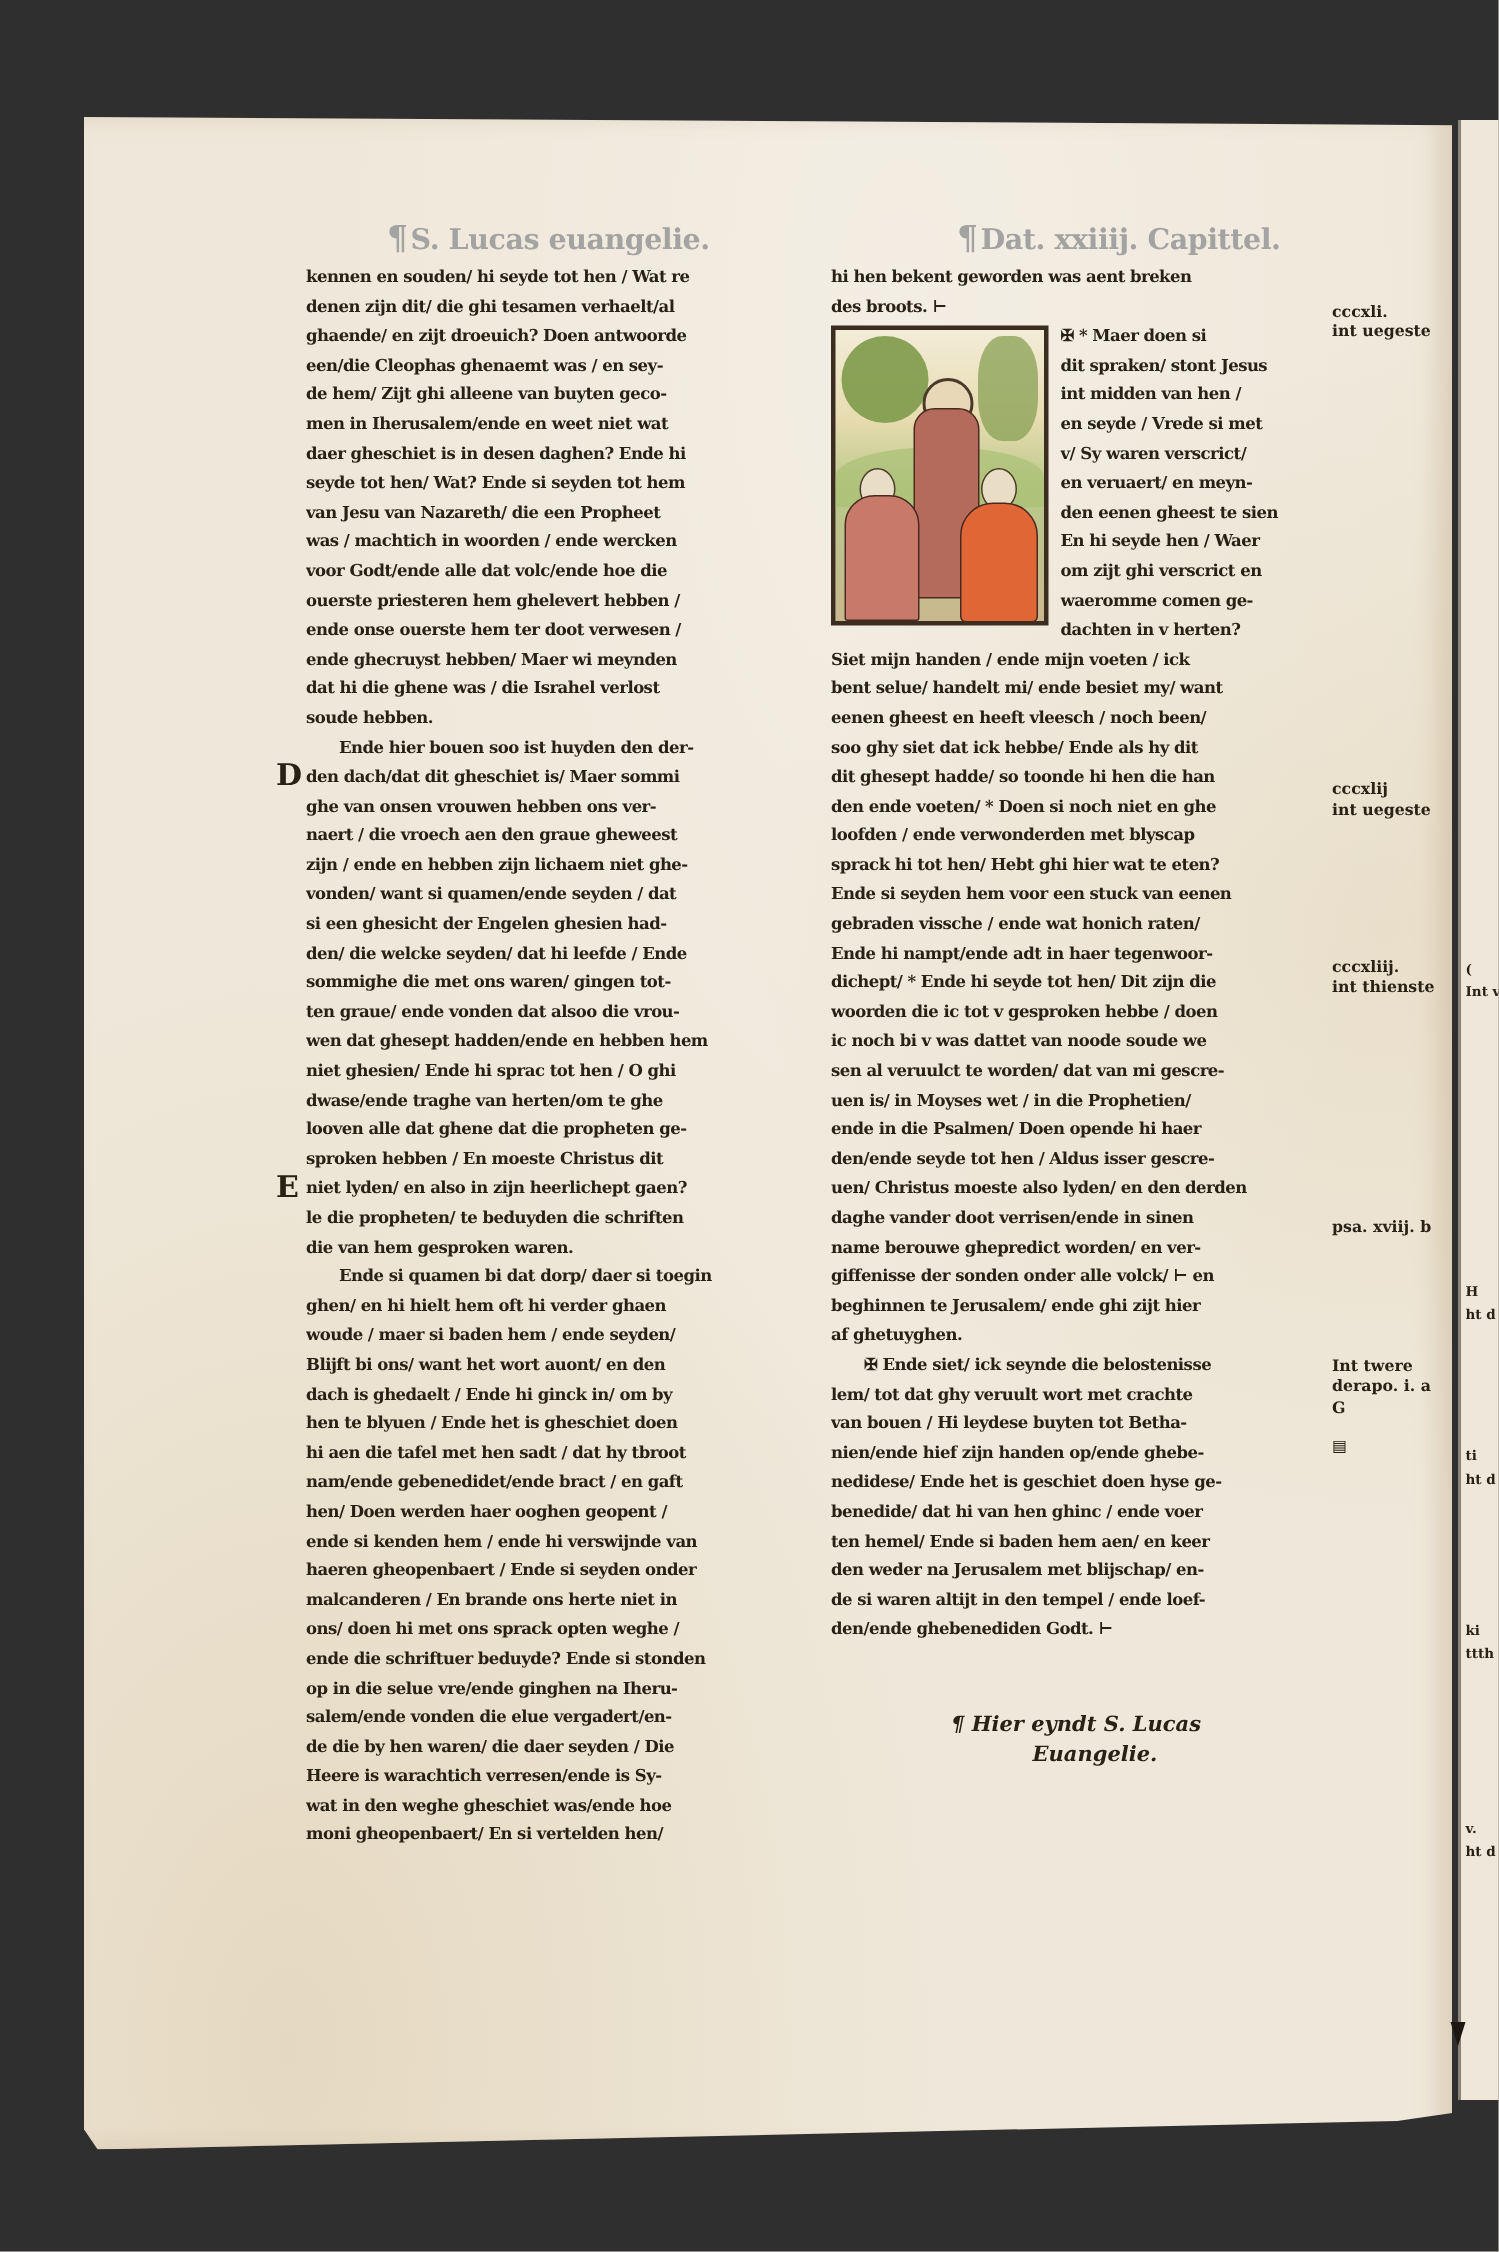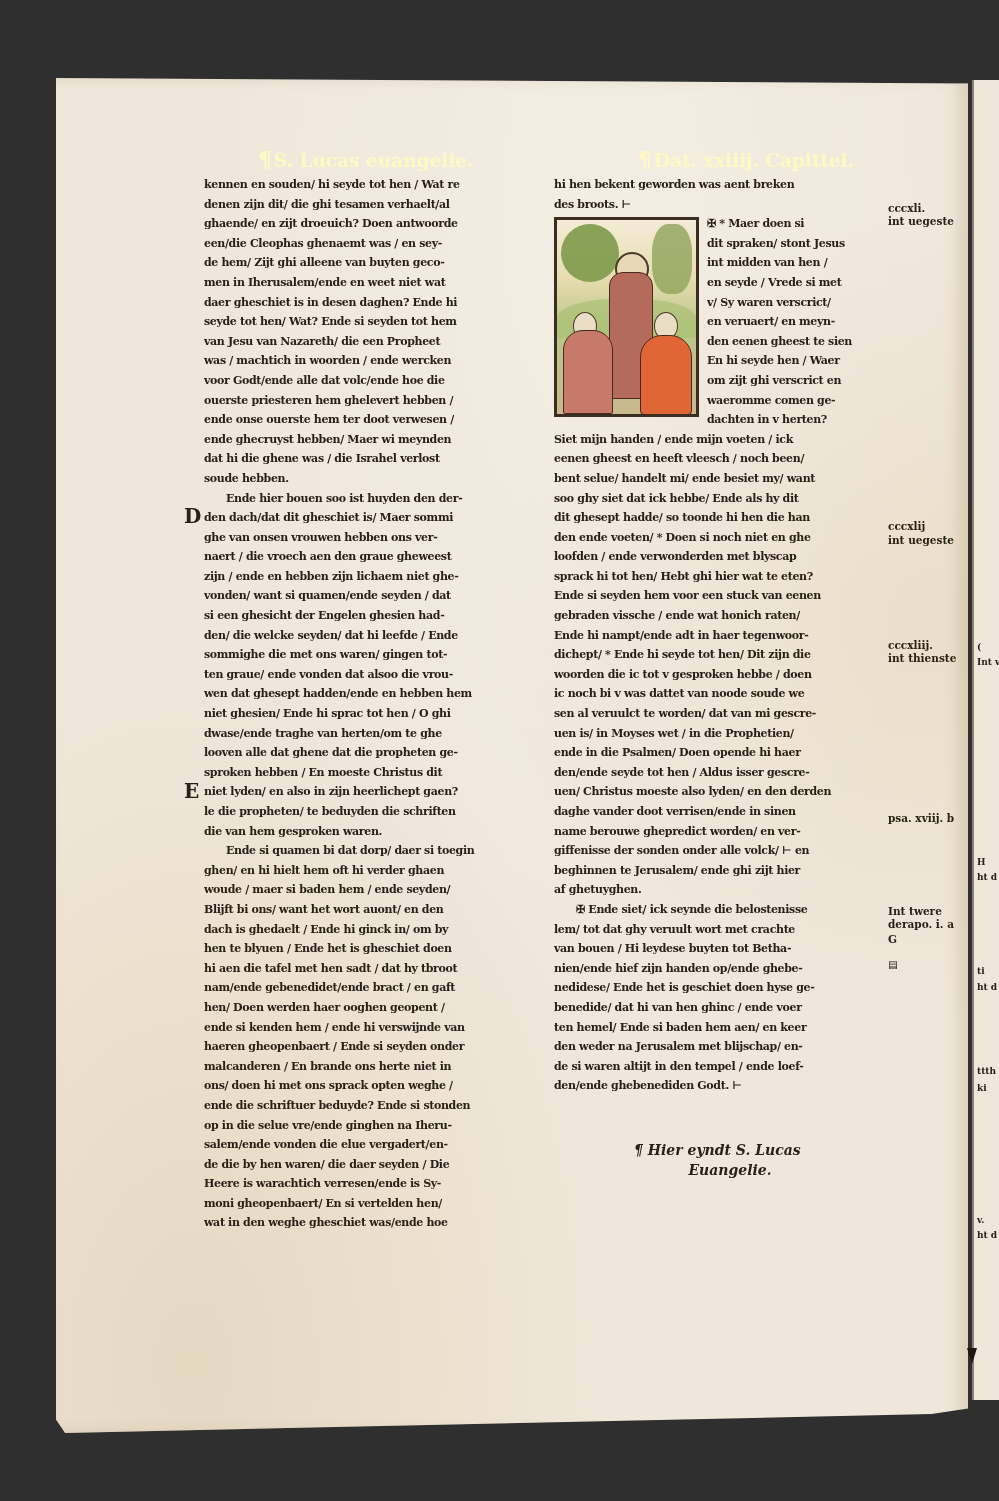--- a/index.html
+++ b/index.html
@@ -32,21 +32,21 @@
       border-top: 16px solid #1c1710;
     }
     .col {
       position: absolute; color: #2a2116;
       font-family: "DejaVu Serif", serif; font-weight: bold;
       font-size: 11px; line-height: 19.6px; letter-spacing: -0.35px;
     }
     .col-left { left: 204px; top: 175px; width: 340px; }
     .col-right { left: 554px; top: 175px; width: 330px; }
     .running-head {
-      position: absolute; font-weight: bold; color: #fef9c3;
+      position: absolute; font-weight: bold; color: #a3a3a3;
       font-family: "DejaVu Serif", serif; font-size: 19px; letter-spacing: -0.3px;
     }
     .rh-left { left: 258px; top: 146px; }
     .rh-right { left: 600px; top: 146px; margin-left: 38px; }
     .pilcrow { font-size: 22px; margin-right: 2px; }
     .line { display: block; white-space: nowrap; overflow: hidden; }
     .indent { padding-left: 22px; }
     .woodcut-wrap {
       float: left; width: 145px; height: 200px; margin: 3px 8px 0 0;
       border: 3px solid #3b2e20; box-sizing: border-box; position: relative; overflow: hidden;
@@ -108,21 +108,21 @@
 
 <div class="page"></div>
 <div class="next-page" id="next-page">
     <div class="frag" style="top: 562px;">(</div>
     <div class="frag" style="top: 577px;">Int v</div>
     <div class="frag" style="top: 777px;">H</div>
     <div class="frag" style="top: 792px;">ht d</div>
     <div class="frag" style="top: 886px;">ti</div>
     <div class="frag" style="top: 902px;">ht d</div>
     <div class="frag" style="top: 1003px;">ki</div>
-    <div class="frag" style="top: 986px; text-align: center;">ttth</div>
+    <div class="frag" style="top: 1018px; text-align: center;">ttth</div>
     <div class="frag" style="top: 1135px;">v.</div>
     <div class="frag" style="top: 1150px;">ht d</div>
   </div>
 <div class="edge-mark"></div>
 
 <div class="running-head rh-left">
   <span class="pilcrow">¶</span><span>S. Lucas euangelie.</span>
 </div>
 <div class="running-head rh-right">
   <span class="pilcrow">¶</span><span>Dat. xxiiij. Capittel.</span>
@@ -174,22 +174,22 @@
     <span class="line">hen/ Doen werden haer ooghen geopent /</span>
     <span class="line">ende si kenden hem / ende hi verswijnde van</span>
     <span class="line">haeren gheopenbaert / Ende si seyden onder</span>
     <span class="line">malcanderen / En brande ons herte niet in</span>
     <span class="line">ons/ doen hi met ons sprack opten weghe /</span>
     <span class="line">ende die schriftuer beduyde? Ende si stonden</span>
     <span class="line">op in die selue vre/ende ginghen na Iheru-</span>
     <span class="line">salem/ende vonden die elue vergadert/en-</span>
     <span class="line">de die by hen waren/ die daer seyden / Die</span>
     <span class="line">Heere is warachtich verresen/ende is Sy-</span>
+    <span class="line">wat in den weghe gheschiet was/ende hoe</span>
     <span class="line">moni gheopenbaert/ En si vertelden hen/</span>
-    <span class="line">wat in den weghe gheschiet was/ende hoe</span>
   </div>
 
 <div class="col col-right" id="right-col">
   <div id="right-top">
       <span class="line">hi hen bekent geworden was aent breken</span>
       <span class="line">des broots. ⊢</span>
     </div>
   <div class="woodcut-wrap">
     <div class="tree"></div>
     <div class="tree2"></div>
@@ -210,22 +210,22 @@
       <span class="narrow">en veruaert/ en meyn-</span>
       <span class="narrow">den eenen gheest te sien</span>
       <span class="narrow">En hi seyde hen / Waer</span>
       <span class="narrow">om zijt ghi verscrict en</span>
       <span class="narrow">waeromme comen ge-</span>
       <span class="narrow">dachten in v herten?</span>
     </div>
   <div class="clear"></div>
   <div id="right-body">
       <span class="line">Siet mijn handen / ende mijn voeten / ick</span>
+      <span class="line">bent selue/ handelt mi/ ende besiet my/ want</span>
       <span class="line">eenen gheest en heeft vleesch / noch been/</span>
-      <span class="line">bent selue/ handelt mi/ ende besiet my/ want</span>
       <span class="line">soo ghy siet dat ick hebbe/ Ende als hy dit</span>
       <span class="line">dit ghesept hadde/ so toonde hi hen die han</span>
       <span class="line">den ende voeten/ * Doen si noch niet en ghe</span>
       <span class="line">loofden / ende verwonderden met blyscap</span>
       <span class="line">sprack hi tot hen/ Hebt ghi hier wat te eten?</span>
       <span class="line">Ende si seyden hem voor een stuck van eenen</span>
       <span class="line">gebraden vissche / ende wat honich raten/</span>
       <span class="line">Ende hi nampt/ende adt in haer tegenwoor-</span>
       <span class="line">dichept/ * Ende hi seyde tot hen/ Dit zijn die</span>
       <span class="line">woorden die ic tot v gesproken hebbe / doen</span>

